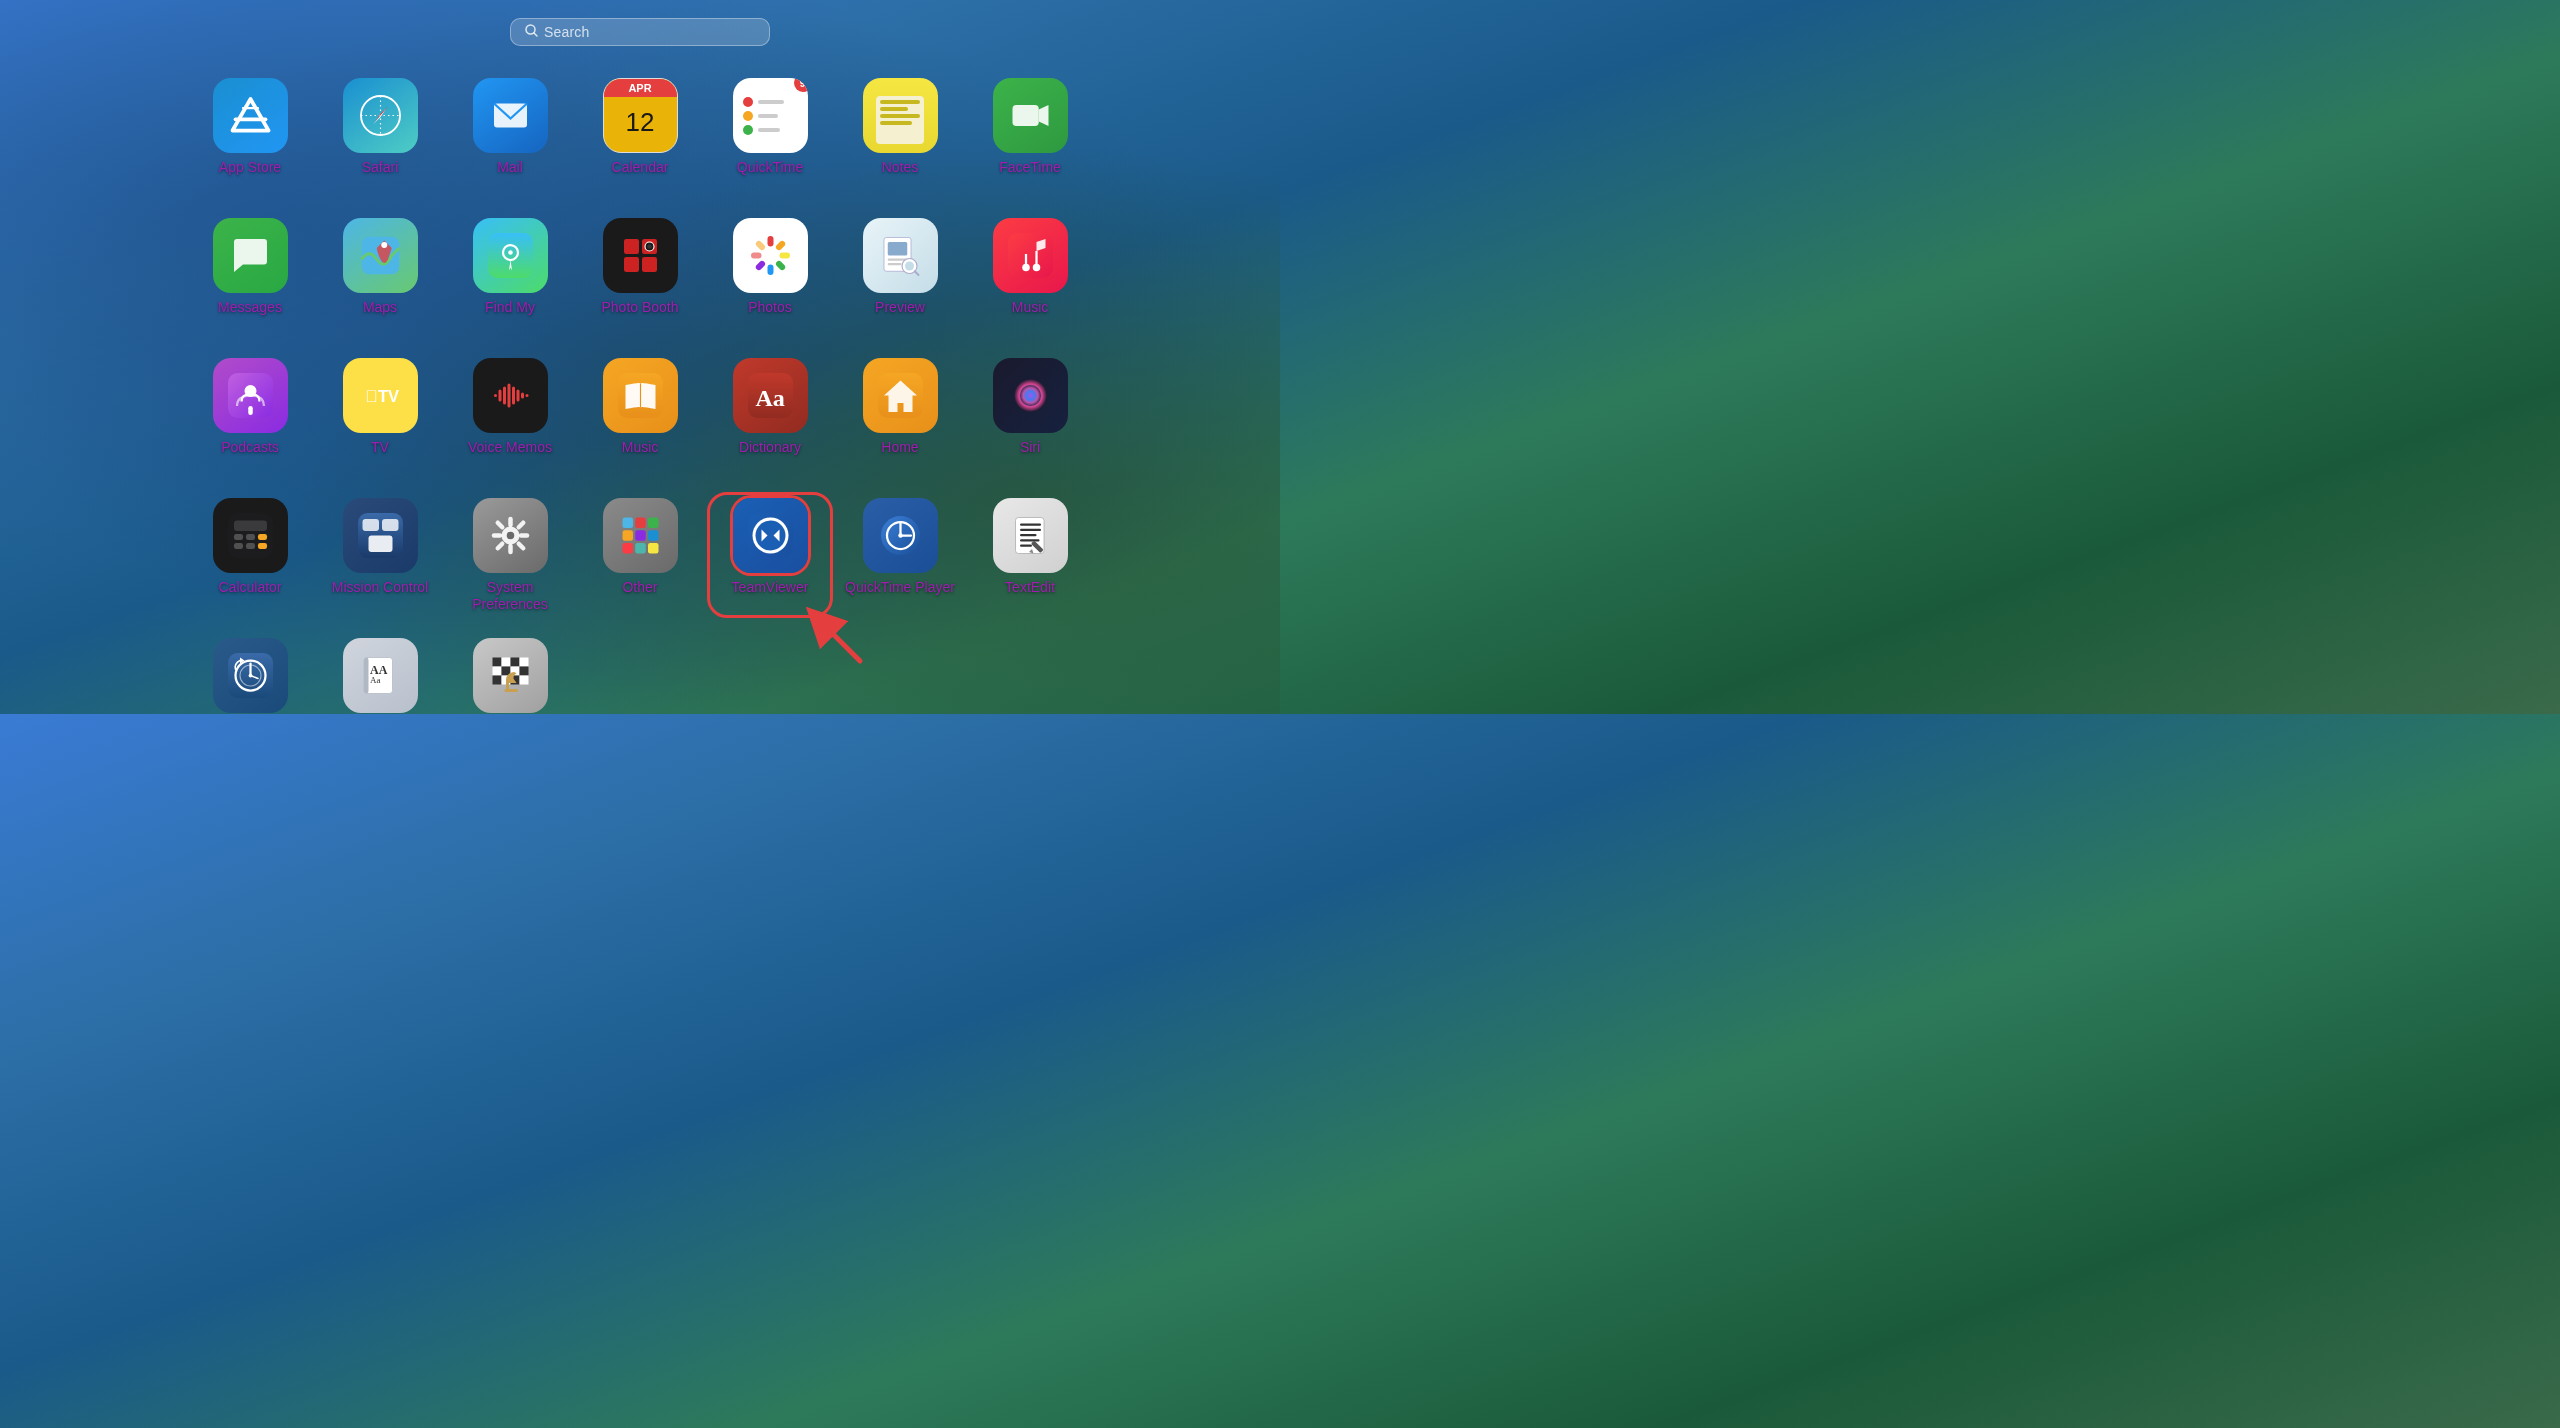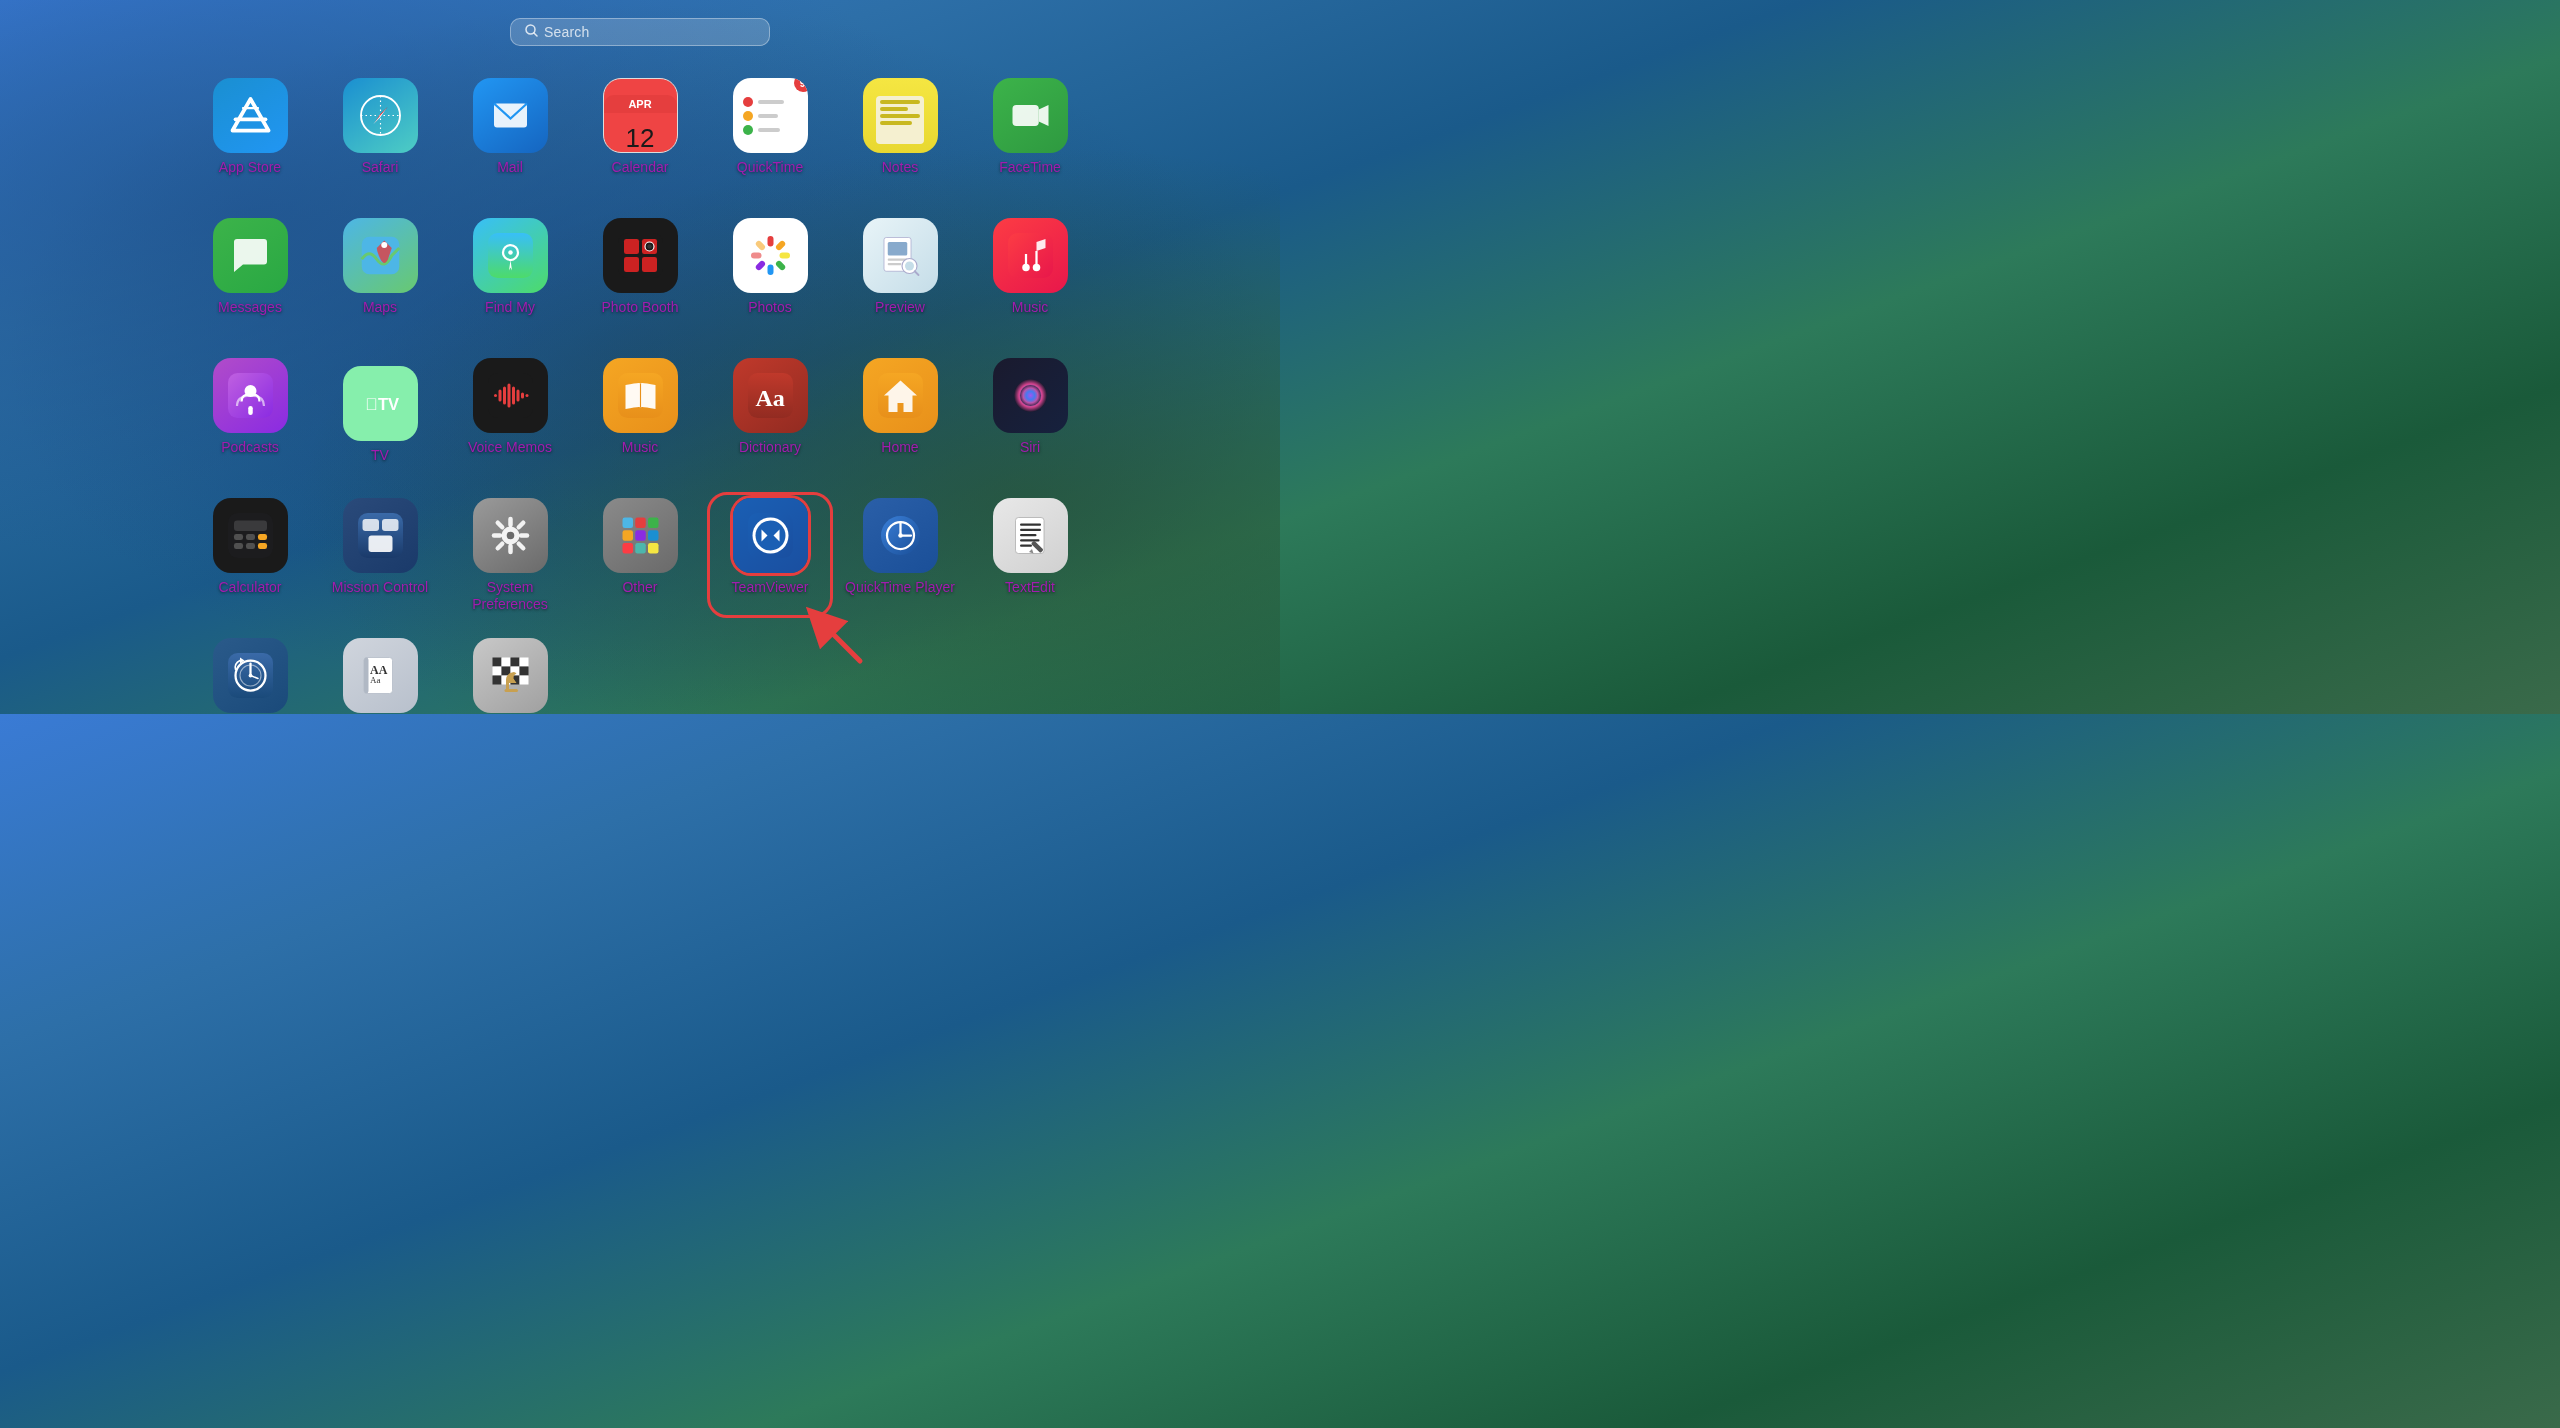--- a/index.html
+++ b/index.html
@@ -310,21 +310,21 @@
         <svg viewBox="0 0 60 60" fill="none">
           <rect x="8" y="14" width="44" height="32" rx="4" fill="white" opacity="0.9"></rect>
           <polyline points="8,14 30,34 52,14" stroke="#2196F3" stroke-width="3" fill="none"></polyline>
         </svg>
       </div>
       <span class="app-label">Mail</span>
     </div>
 
 
     <div class="app-item">
-      <div class="app-icon icon-calendar" style="background:#ef4444; flex-direction:column; justify-content:flex-start; padding-top:16px; border: 1px solid #ddd;">
+      <div class="app-icon icon-calendar" style="background:#eab308; flex-direction:column; justify-content:flex-start; padding-top:0; border: 1px solid #ddd;">
         <div style="background:#e53e3e; width:100%; text-align:center; color:white; font-size:11px; font-weight:700; border-radius:10px 10px 0 0; padding:3px 0; font-family:-apple-system,sans-serif;">APR</div>
         <div style="color:#1a1a1a; font-size:26px; font-weight:300; margin-top:10px; font-family:-apple-system,sans-serif;">12</div>
       </div>
       <span class="app-label">Calendar</span>
     </div>
 
     <div class="app-item">
       <div class="app-icon icon-reminders" style="background:white; flex-direction:column; align-items:flex-start; padding:10px; position:relative;">
         <div style="display:flex;align-items:center;gap:5px;margin-bottom:4px;">
           <div style="width:10px;height:10px;border-radius:50%;background:#e53e3e;"></div>
@@ -506,21 +506,21 @@
           <circle cx="30" cy="24" r="8" fill="white"></circle>
           <path d="M18 38 Q18 28 30 28 Q42 28 42 38" stroke="white" stroke-width="3" fill="none"></path>
           <path d="M12 44 Q12 30 30 30 Q48 30 48 44" stroke="white" stroke-width="3" fill="none" opacity="0.6"></path>
           <rect x="27" y="44" width="6" height="12" rx="3" fill="white"></rect>
         </svg>
       </div>
       <span class="app-label">Podcasts</span>
     </div>
 
     <div class="app-item">
-      <div class="app-icon icon-tv" style="background:#86efac;margin-top:8px;">
+      <div class="app-icon icon-tv" style="background:#fde047;">
         <svg viewBox="0 0 60 60" fill="none">
           <text x="10" y="38" font-family="-apple-system,sans-serif" font-size="22" font-weight="700" fill="white">TV</text>
         </svg>
       </div>
       <span class="app-label">TV</span>
     </div>
 
     <div class="app-item">
       <div class="app-icon icon-voicememos" style="background:#1a1a1a;">
         <svg viewBox="0 0 60 60" fill="none">

